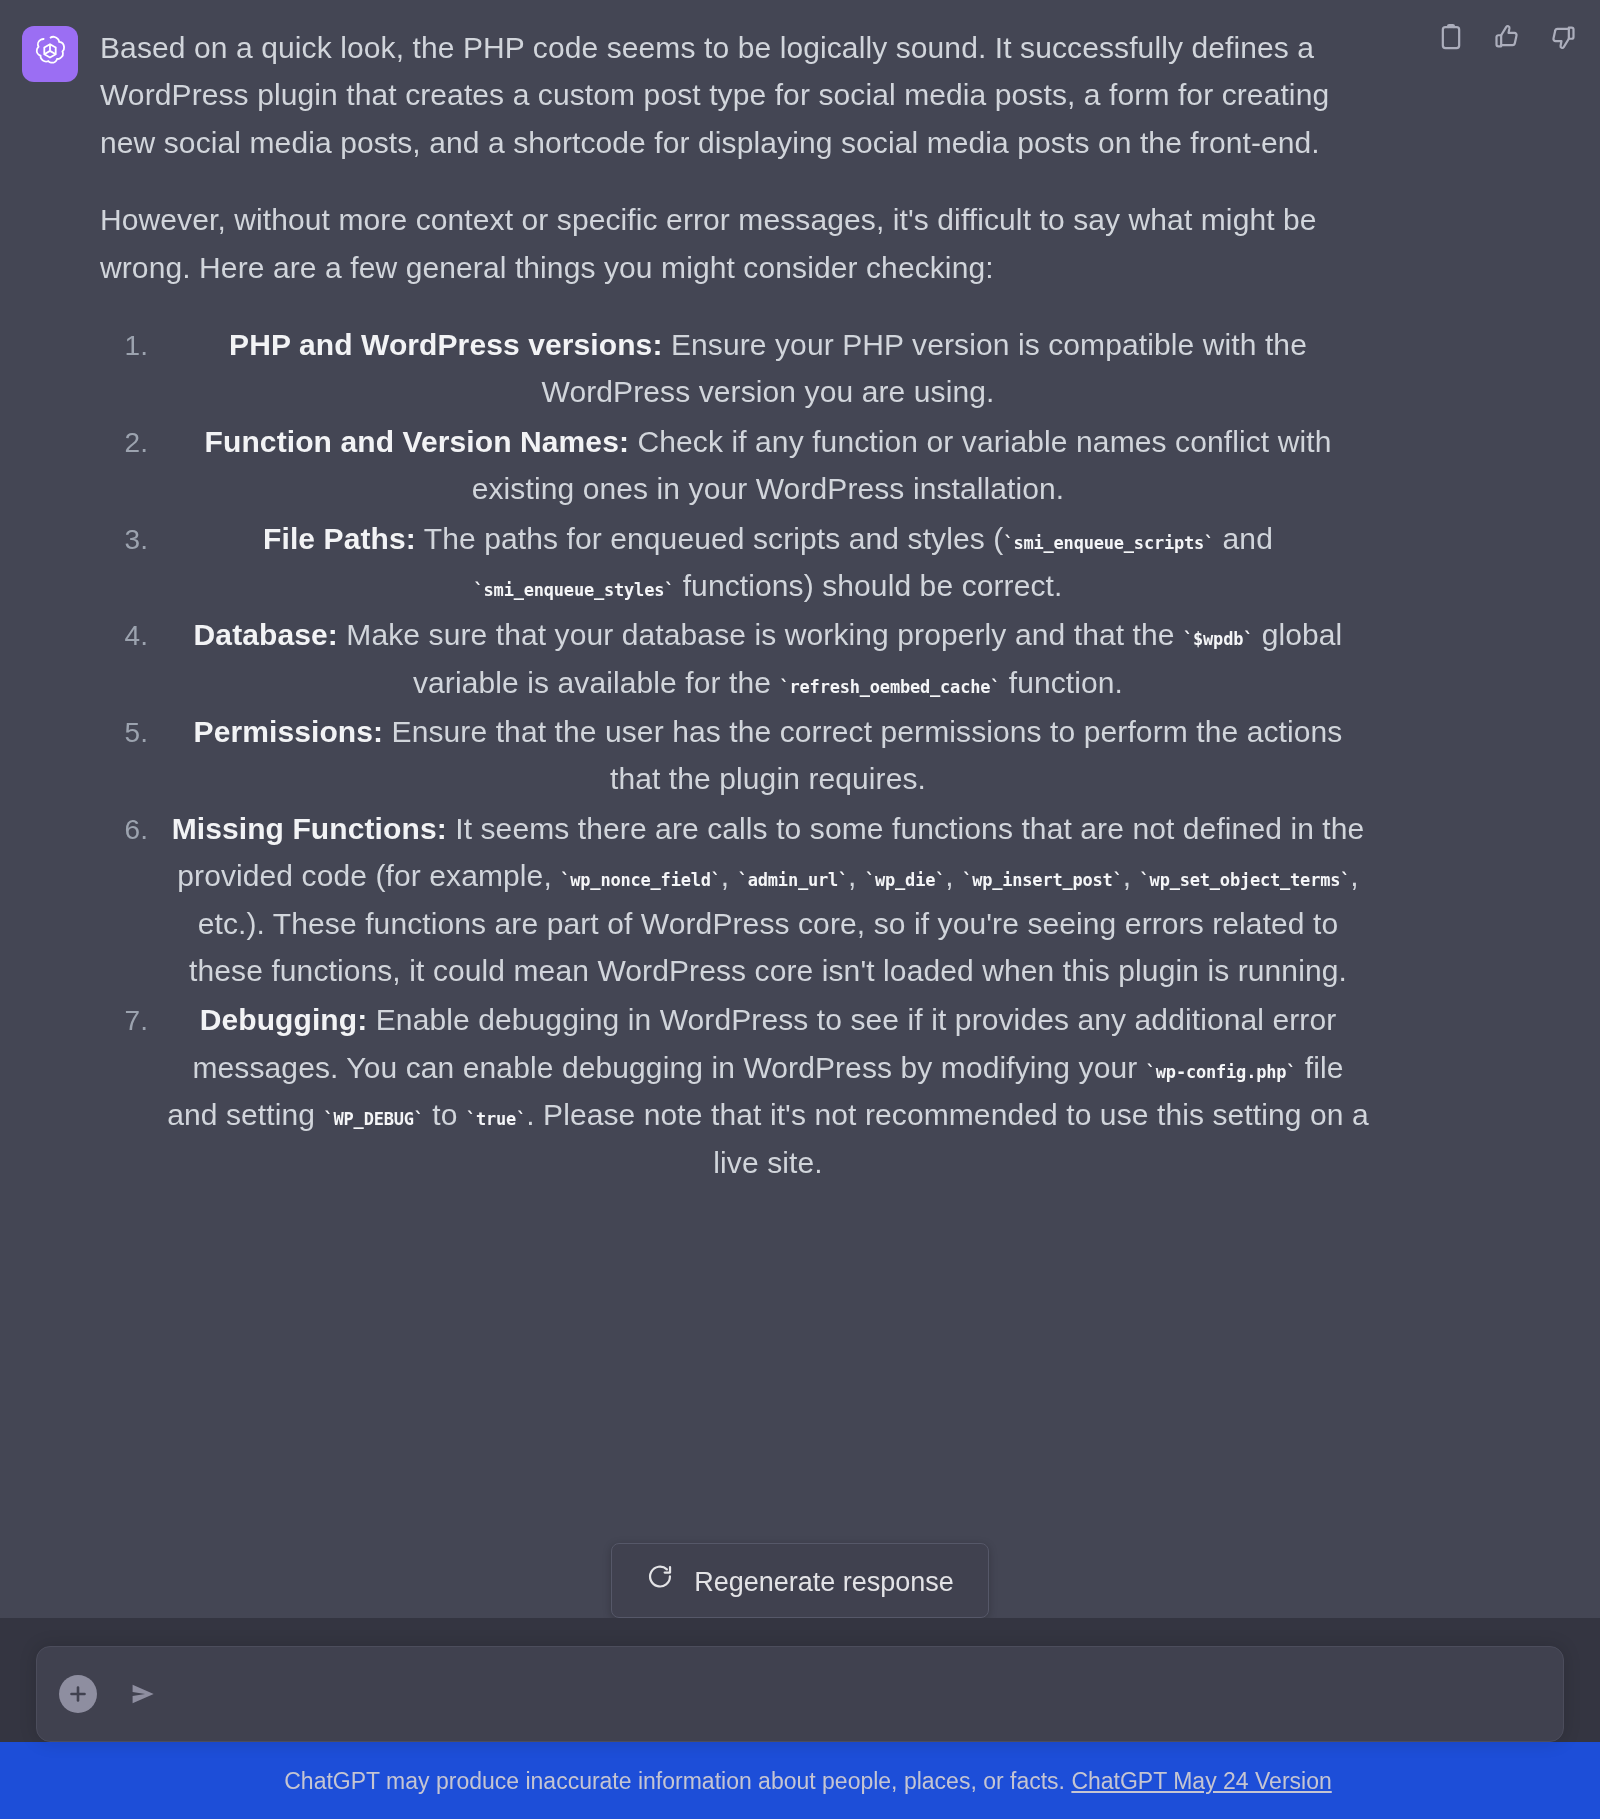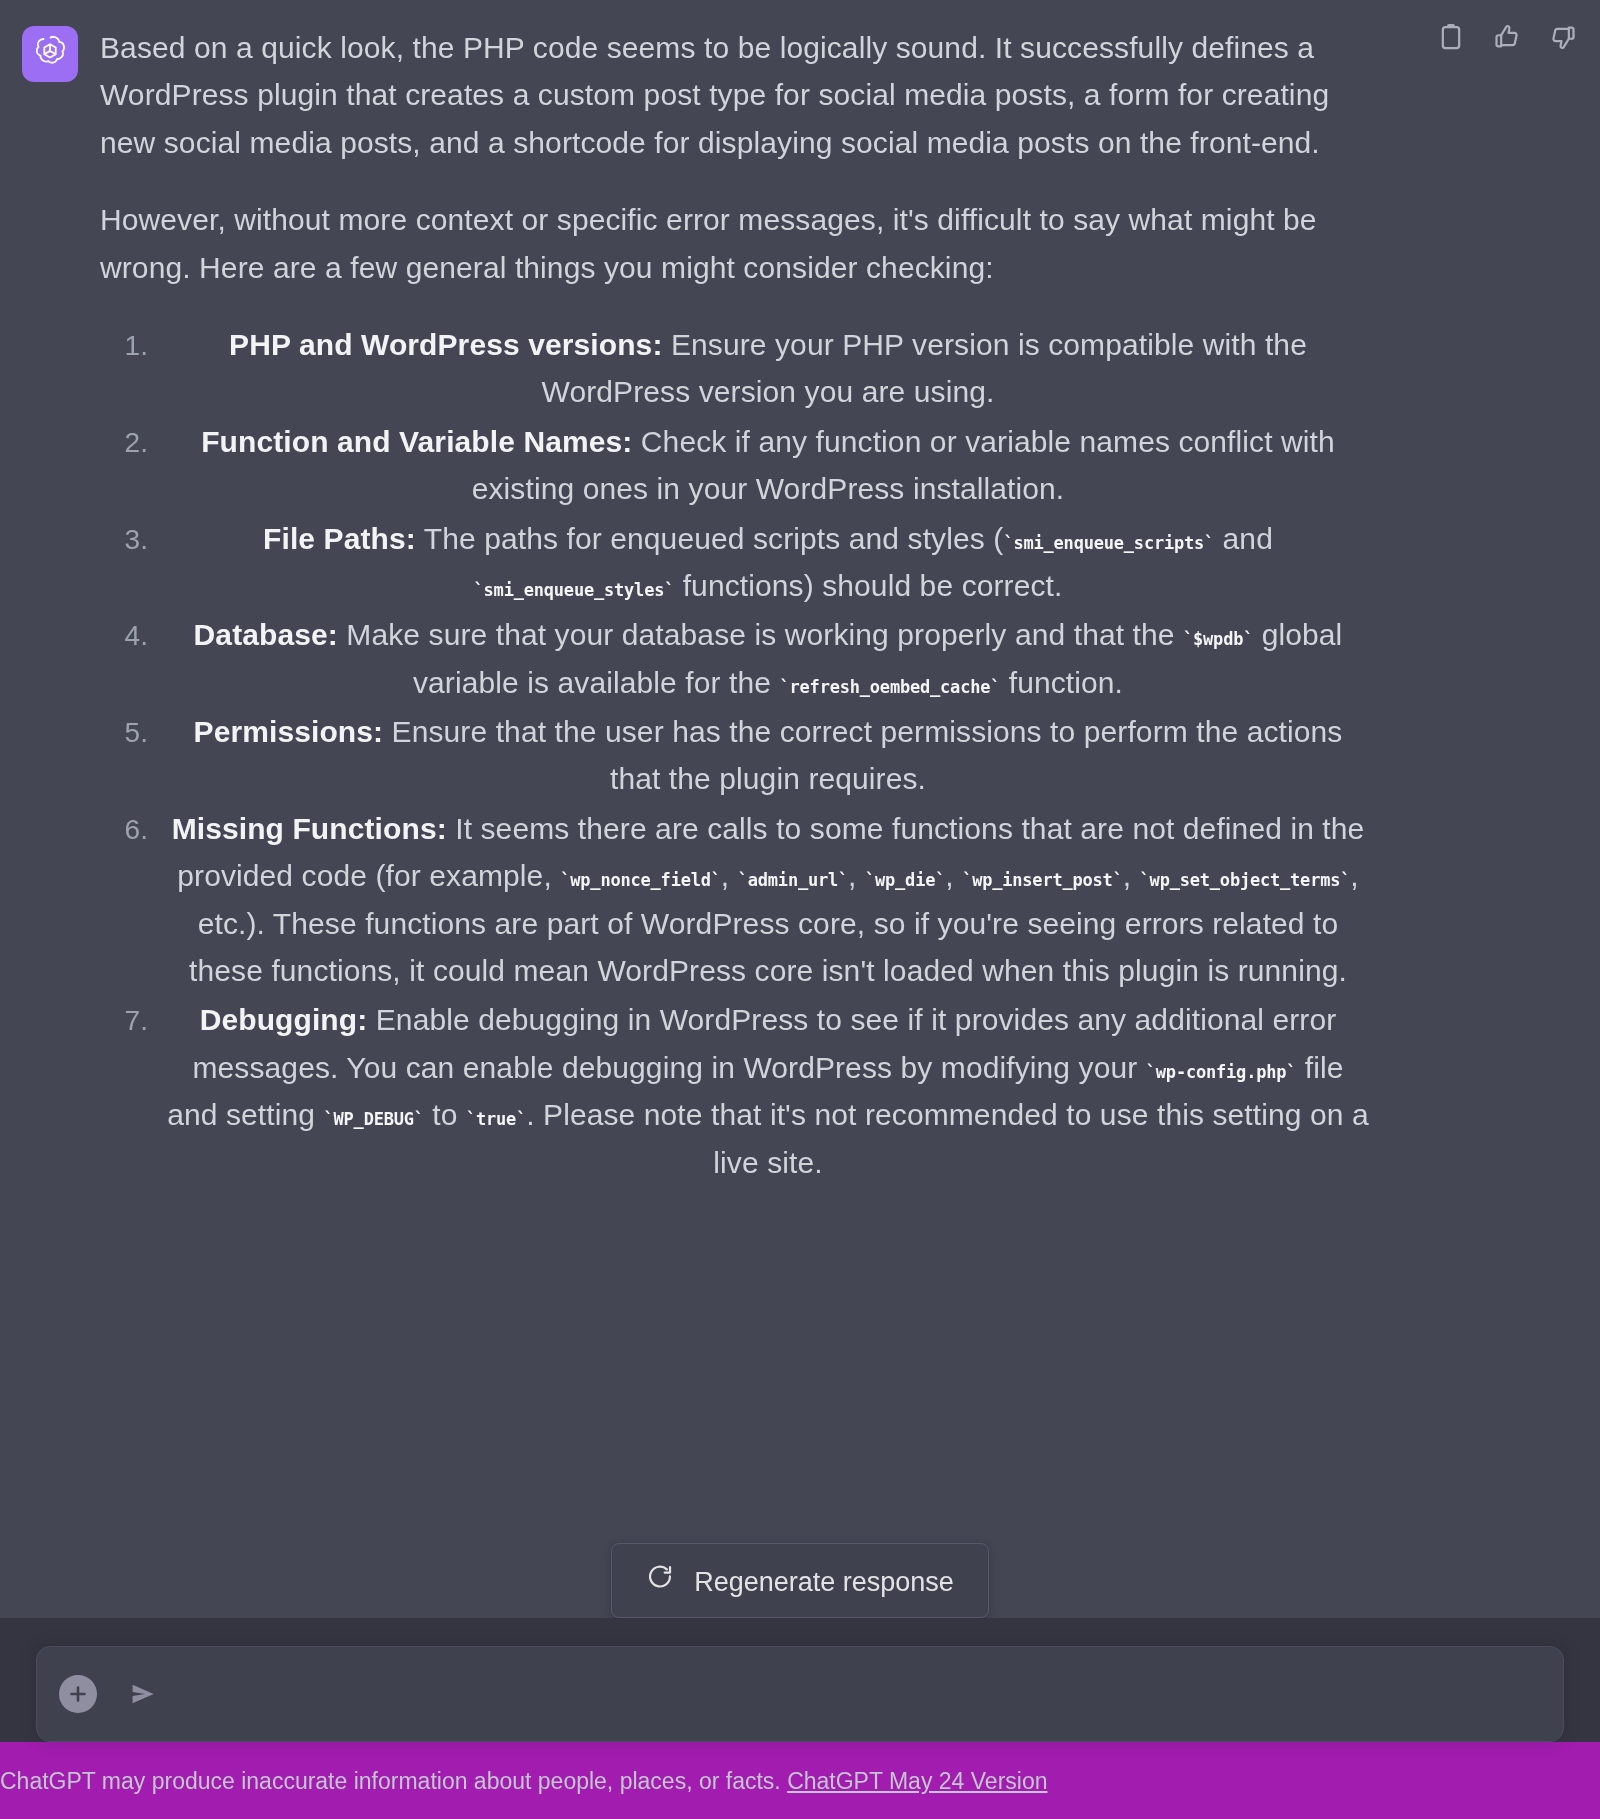--- a/index.html
+++ b/index.html
@@ -168,25 +168,25 @@
     flex: 0 0 auto;
     width: 44px; height: 44px;
     display: flex; align-items: center; justify-content: center;
     color: #8e8ea0;
   }
   .send-btn svg { width: 32px; height: 32px; }
 
   
   .footer {
     flex: 0 0 auto;
-    background: #a21caf;
-    text-align: left;
+    background: #1d4ed8;
+    text-align: center;
     color: #c5c5d2;
     font-size: 23px;
-    padding: 26px 0 24px 0;
+    padding: 26px 0 24px 16px;
   }
   .footer a {
     color: #c5c5d2;
     text-decoration: underline;
   }
 </style>
 </head>
 <body>
 
 <div class="app">
@@ -235,21 +235,21 @@
 
         <ol class="checklist">
           <li>
               <span class="li-body">
             <b>PHP and WordPress versions:</b><span> Ensure your PHP version is compatible with the WordPress version you are using.</span>
           </span>
             </li>
 
           <li>
               <span class="li-body">
-            <b>Function and Variable Names:</b><span> Check if any function or variable names conflict with existing ones in your WordPress installation.</span>
+            <b>Function and Version Names:</b><span> Check if any function or variable names conflict with existing ones in your WordPress installation.</span>
           </span>
             </li>
 
           <li>
               <span class="li-body">
             <b>File Paths:</b><span> The paths for enqueued scripts and styles (</span><code>`smi_enqueue_scripts`</code><span> and </span><code>`smi_enqueue_styles`</code><span> functions) should be correct.</span>
           </span>
             </li>
 
           <li>

